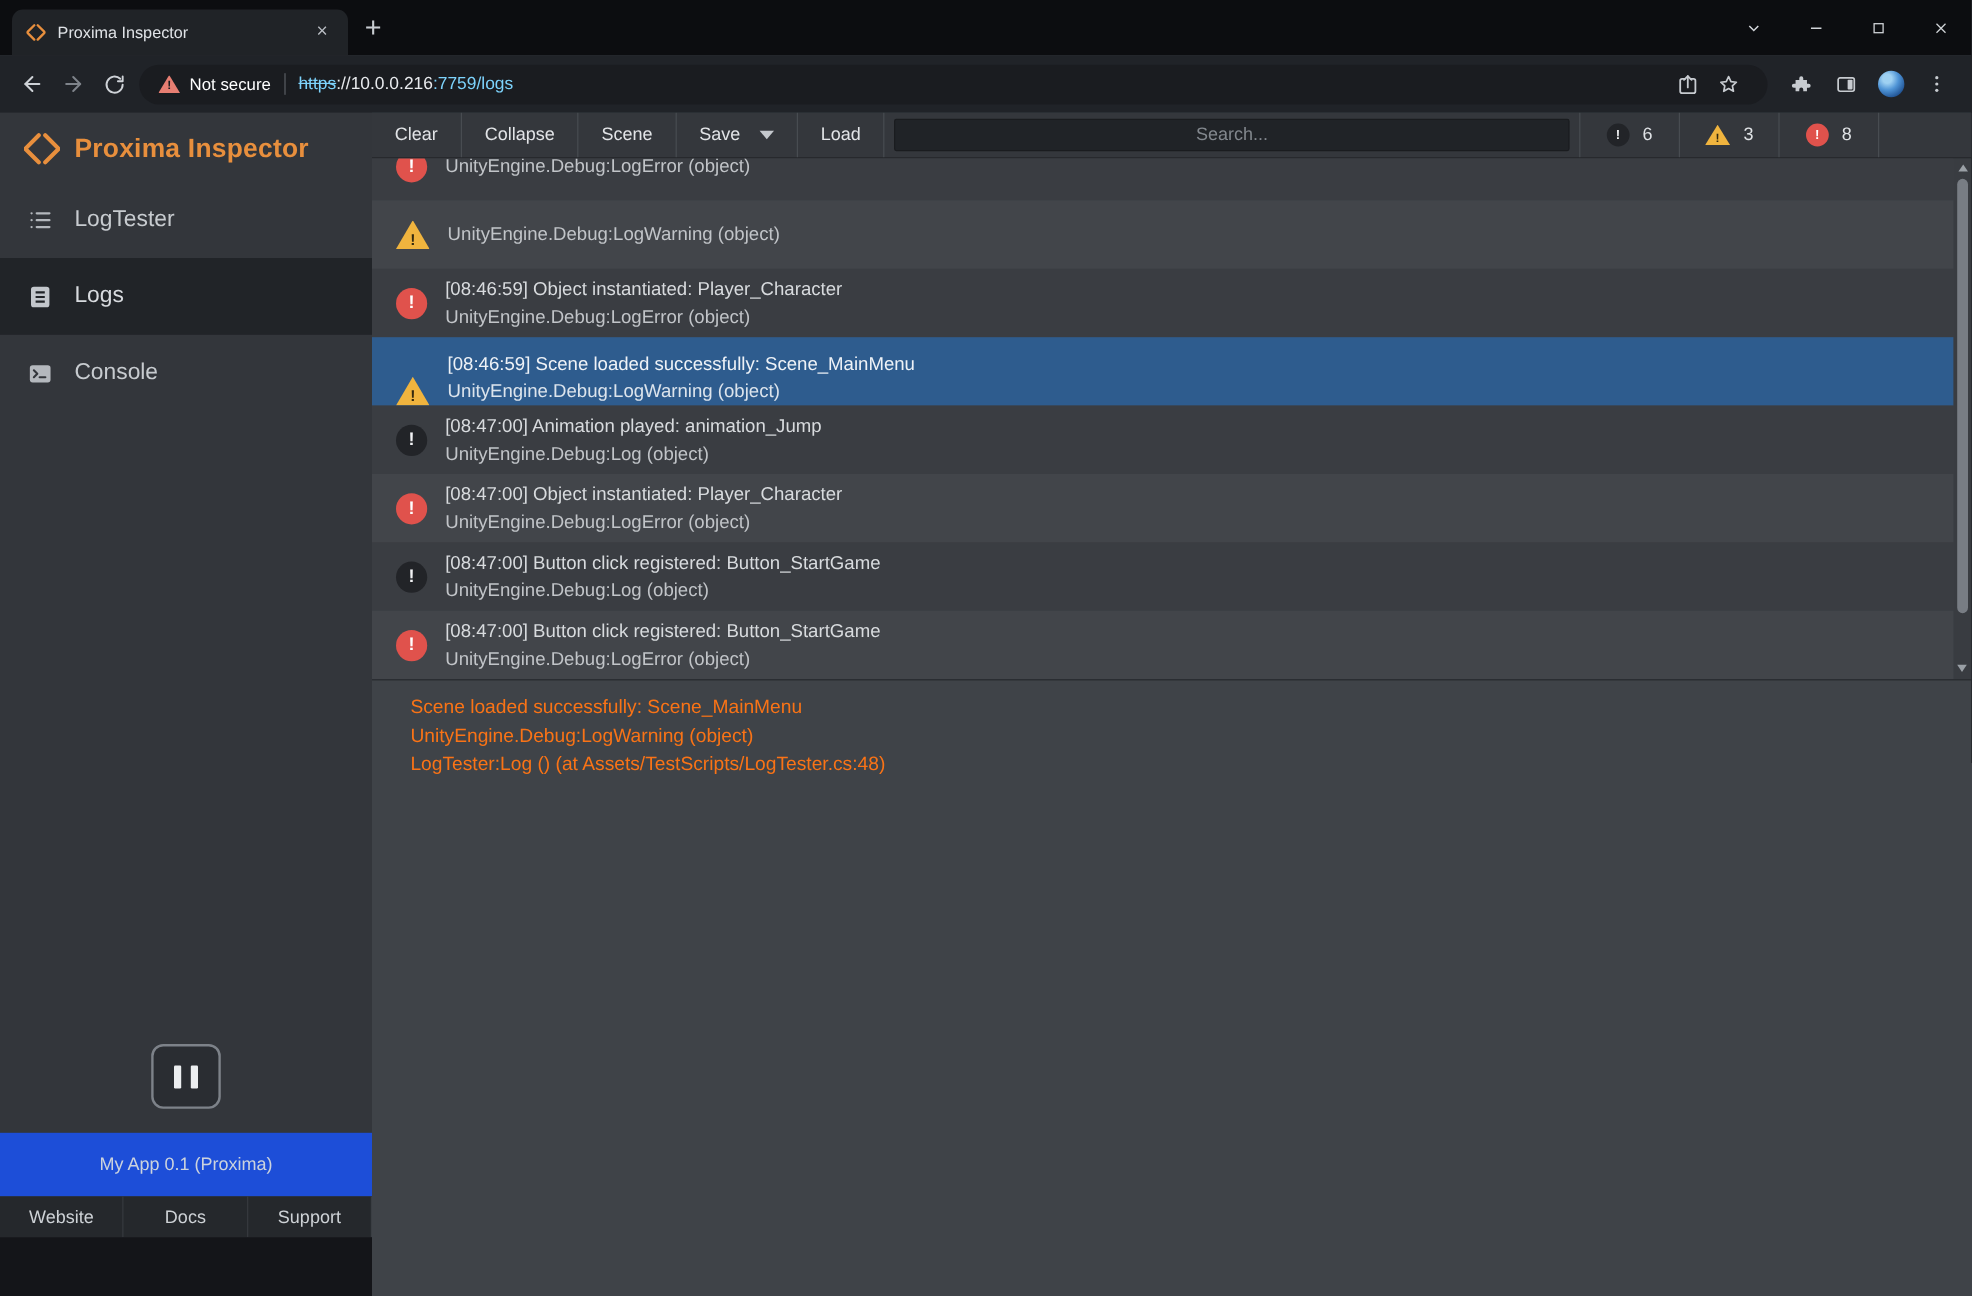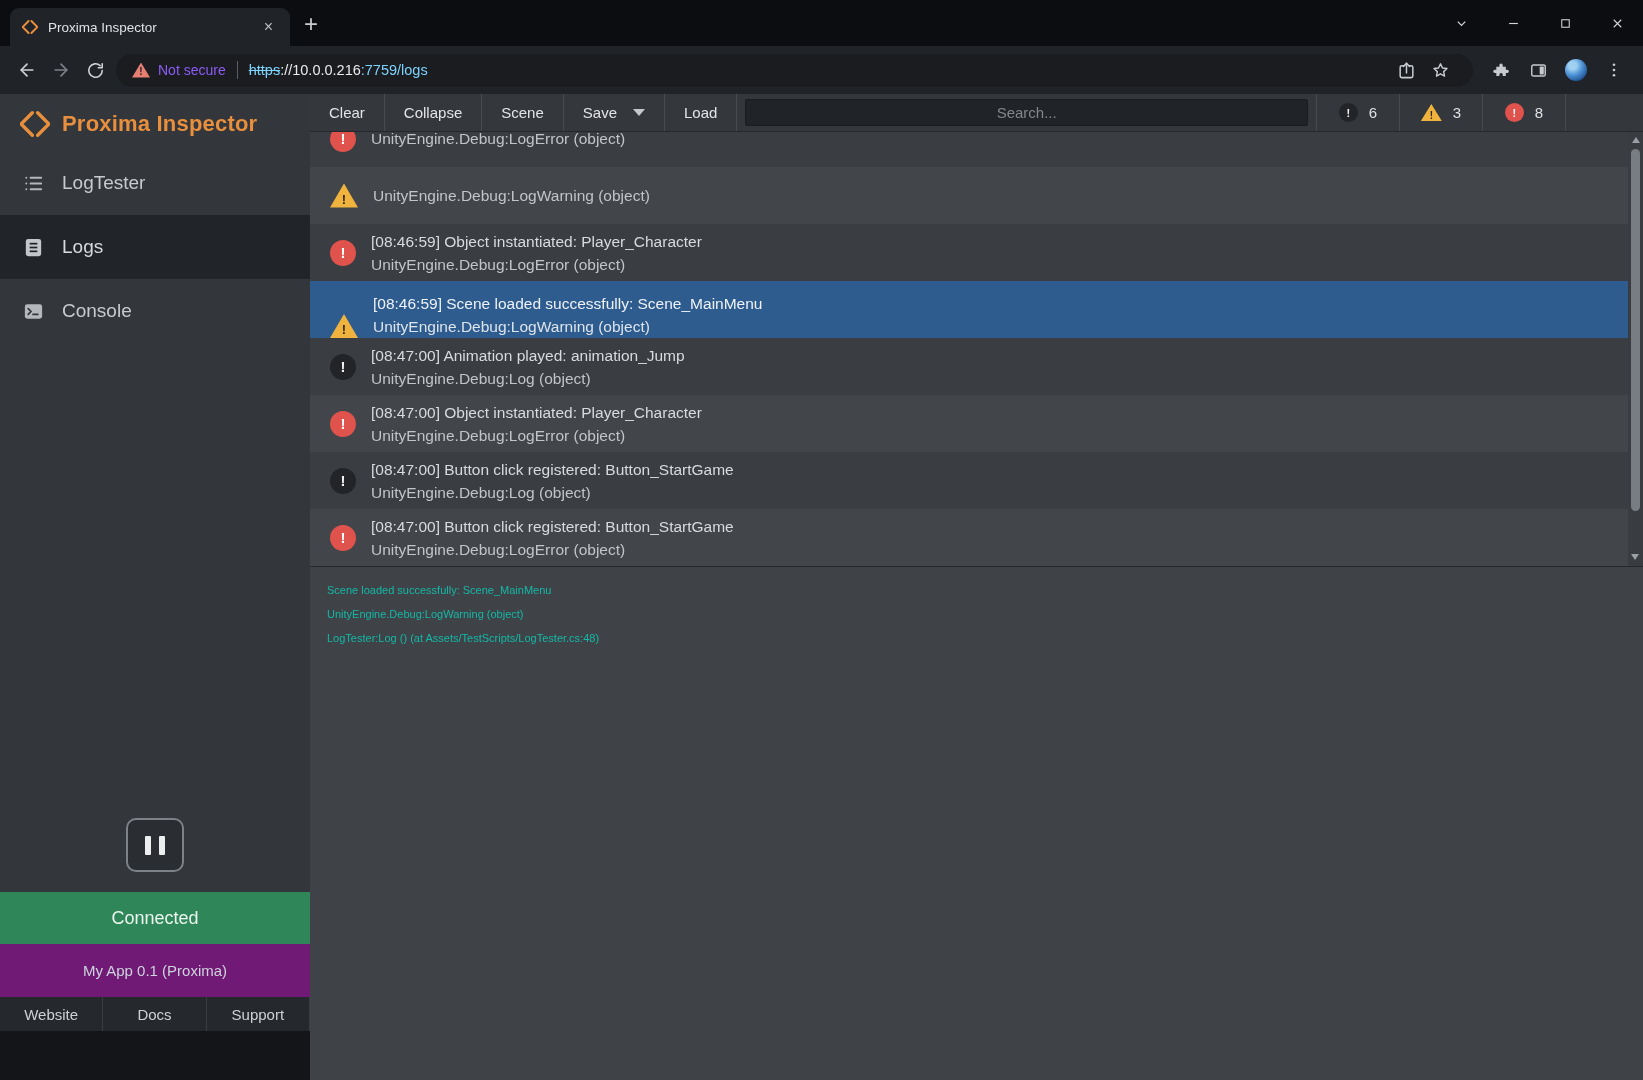--- a/index.html
+++ b/index.html
@@ -13,21 +13,21 @@
   .tab-close{color:#b9bdc3;font-size:16px;line-height:1;padding:2px 5px;}
   .newtab{color:#c8ccd1;font-size:24px;line-height:1;margin:0 0 10px 14px;font-weight:300;}
   .winctrls{margin-left:auto;display:flex;align-self:stretch;}
   .winbtn{width:52px;display:flex;align-items:center;justify-content:center;}
 
   
   .addressbar{height:48px;background:#202328;display:flex;align-items:center;padding:0 10px;}
   .navbtn{width:34px;height:34px;display:flex;align-items:center;justify-content:center;}
   .omnibox{flex:1;height:33px;background:#1a1c20;border-radius:17px;display:flex;align-items:center;padding:0 16px;margin:0 8px 0 4px;min-width:0;}
   .url-warn{width:18px;height:15px;background:#e77e72;clip-path:polygon(50% 0,100% 100%,0 100%);color:#1a1c20;font-size:10px;font-weight:700;display:flex;align-items:flex-end;justify-content:center;line-height:1.15;margin-right:8px;flex:none;}
-  .notsecure{color:#8b5cf6;font-size:14px;white-space:nowrap;}
+  .notsecure{color:#ffffff;font-size:14px;white-space:nowrap;}
   .url-div{width:1px;height:18px;background:#5a5e64;margin:0 11px;flex:none;}
   .url{font-size:14.5px;white-space:nowrap;}
   .u-scheme{color:#7dd3fc;text-decoration:line-through;}
   .u-host{color:#e8eaed;}
   .u-path{color:#7dd3fc;}
   .omni-sp{flex:1;}
   .omni-ic{width:34px;display:flex;justify-content:center;}
   .rightbtn{width:38px;height:36px;display:flex;align-items:center;justify-content:center;}
   .avatar{width:22px;height:22px;border-radius:50%;background:radial-gradient(circle at 35% 30%,#9fd1f2 0 18%,#4f94d6 45%,#1d4e8f 80%);}
 
@@ -39,21 +39,21 @@
   .logo{display:flex;align-items:center;gap:12px;padding:15px 0 12px 20px;}
   .logo-text{color:#e88f3d;font-size:22px;font-weight:700;letter-spacing:.2px;}
   .nav-item{height:64px;display:flex;align-items:center;gap:17px;padding-left:22px;color:#c7cbcf;font-size:19px;}
   .nav-item .nicon{color:#b4b8bd;display:flex;}
   .nav-item.active{background:#212428;color:#d7dade;}
   .nav-item.active .nicon{color:#c3c7cc;}
   .sb-spacer{flex:1;}
   .pause-btn{width:58px;height:54px;margin:0 auto 20px;background:#2a2d32;border:2px solid #7d8289;border-radius:10px;display:flex;align-items:center;justify-content:center;gap:8px;flex:none;box-sizing:border-box;}
   .pbar{width:6px;height:19px;background:#eceef0;border-radius:1px;}
   .connected{height:52px;background:#2e8659;color:#eaf6ef;font-size:18px;display:flex;align-items:center;justify-content:center;flex:none;}
-  .appinfo{height:53px;background:#701a75;color:#ccd3dd;font-size:15px;display:flex;align-items:center;justify-content:center;flex:none;}
+  .appinfo{height:53px;background:#1d4ed8;color:#ccd3dd;font-size:15px;display:flex;align-items:center;justify-content:center;flex:none;}
   .footer{display:flex;height:34px;flex:none;}
   .footer-link{flex:1;background:#25282c;border-right:1px solid #3a3e43;color:#ced2d6;font-size:15px;display:flex;align-items:center;justify-content:center;}
   .sb-void{height:49px;background:#141519;flex:none;}
 
   
   .main{flex:1;display:flex;flex-direction:column;background:#3f4348;min-width:0;}
   .toolbar{height:38px;background:#34373c;display:flex;align-items:stretch;border-bottom:1px solid #25272b;box-sizing:border-box;}
   .tbtn{padding:0 19px;display:flex;align-items:center;color:#e2e4e7;font-size:15px;border-right:1px solid #484c51;}
   .caret{width:0;height:0;border-left:6px solid transparent;border-right:6px solid transparent;border-top:7px solid #c4c8cd;margin-left:16px;}
   .search{flex:1;margin:5px 8px;background:#202327;border:1px solid #1a1c1f;border-radius:2px;color:#bef264;font-size:15px;text-align:center;font-family:inherit;outline:none;min-width:0;}
@@ -84,21 +84,21 @@
   .row.selected .l2{color:#dce4ec;}
 
   
   .scrollbar{position:absolute;top:0;right:0;width:15px;height:100%;background:#393c41;}
   .sb-up{width:0;height:0;border-left:4.5px solid transparent;border-right:4.5px solid transparent;border-bottom:6px solid #9aa0a6;margin:5px auto 0;}
   .sb-thumb{position:absolute;left:3px;right:3px;top:17px;height:362px;background:#787d84;border-radius:5px;}
   .sb-down{position:absolute;bottom:6px;left:3px;width:0;height:0;border-left:4.5px solid transparent;border-right:4.5px solid transparent;border-top:6px solid #9aa0a6;}
 
   
   .detail{border-top:1px solid #26282c;padding:11px 17px;flex:none;}
-  .detail-line{color:#14b8a6;font-size:11px;line-height:24px;white-space:nowrap;}
+  .detail-line{color:#f97316;font-size:16px;line-height:24px;white-space:nowrap;margin-left:15px;}
   .main-fill{flex:1;}
 </style>
 </head>
 <body>
 
 <div class="window">
 
   <div class="tabstrip">
     <div class="tab">
       <span>
@@ -248,21 +248,20 @@
         <span>Console</span>
       </div>
 
       <div class="sb-spacer"></div>
 
       <div class="pause-btn">
         <span class="pbar"></span>
         <span class="pbar"></span>
       </div>
 
-      <div class="connected">Connected</div>
       <div class="appinfo">My App 0.1 (Proxima)</div>
 
       <div class="footer">
         <div class="footer-link">Website</div>
         <div class="footer-link">Docs</div>
         <div class="footer-link">Support</div>
       </div>
       <div class="sb-void"></div>
     </div>
 

